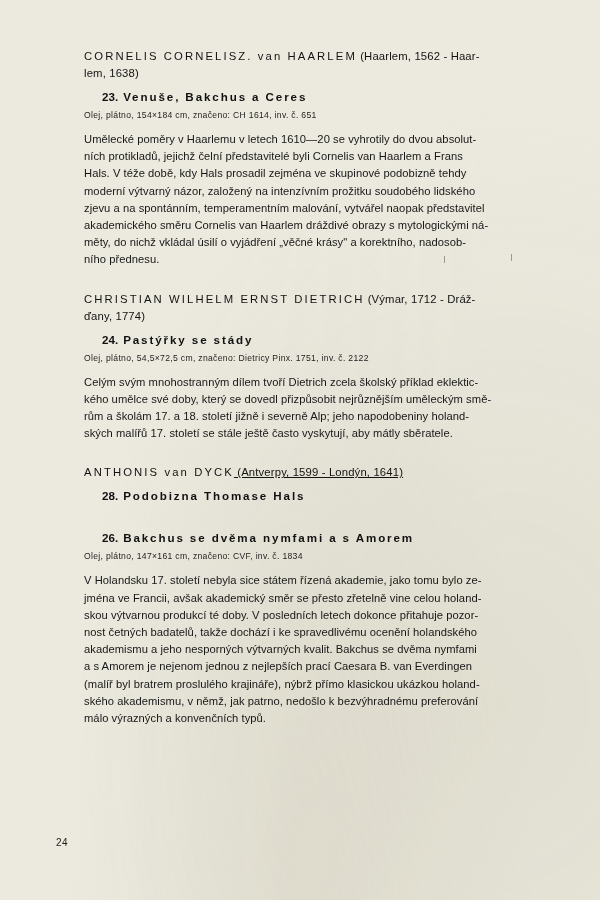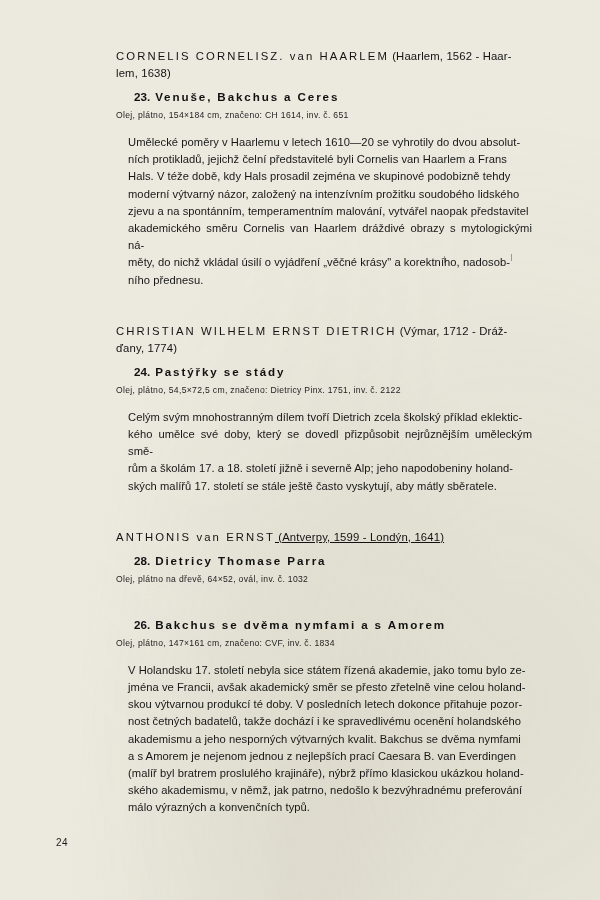--- a/index.html
+++ b/index.html
@@ -23,21 +23,21 @@
     background:
       radial-gradient(ellipse at 18% 12%, rgba(255,255,255,0.55), rgba(255,255,255,0) 55%),
       radial-gradient(ellipse at 85% 78%, rgba(175,170,145,0.16), rgba(255,255,255,0) 60%),
       radial-gradient(ellipse at 50% 100%, rgba(170,165,140,0.14), rgba(255,255,255,0) 55%);
     mix-blend-mode: multiply;
     opacity: .9;
   }
   .page {
     position: absolute;
     inset: 0;
-    padding: 48px 56px 0 116px;
+    padding: 48px 56px 0 84px;
     box-sizing: border-box;
   }
 
   .entry { margin: 0 0 0 0; }
 
   
   .artist {
     font-size: 11.3px;
     line-height: 17px;
     font-weight: 400;
@@ -77,21 +77,21 @@
     letter-spacing: 0.32px;
     margin: 0 0 9px 0;
     color: #232323;
   }
 
   
   .body {
     font-size: 11.2px;
     line-height: 17.2px;
     text-align: justify;
-    margin: 12px;
+    margin: 0;
     color: #171717;
     letter-spacing: 0.05px;
     -webkit-hyphens: none;
     hyphens: none;
     white-space: pre-line;
   }
 
   .gap-lg { height: 22px; }
 
   .pagenum {
@@ -142,23 +142,22 @@
     <p class="caption">Olej, plátno, 54,5×72,5 cm, značeno: Dietricy Pinx. 1751, inv. č. 2122</p>
     <p class="body">Celým svým mnohostranným dílem tvoří Dietrich zcela školský příklad eklektic-
 kého umělce své doby, který se dovedl přizpůsobit nejrůznějším uměleckým smě-
 rům a školám 17. a 18. století jižně i severně Alp; jeho napodobeniny holand-
 ských malířů 17. století se stále ještě často vyskytují, aby mátly sběratele.</p>
   </div>
 
   <div class="gap-lg"></div>
 
   <div class="entry">
-    <p class="artist"><span>ANTHONIS van ERNST</span><span class="paren" style="white-space: pre-line; text-decoration: underline;"> (Antverpy, 1599 - Londýn, 1641)</span></p>
-    <p class="worktitle"><span class="num">28.</span><span class="tt">Dietricy Thomase Parra</span></p>
-    <p class="caption">Olej, plátno na dřevě, 64×52, ovál, inv. č. 1032</p>
+    <p class="artist"><span>ANTHONIS van DYCK</span><span class="paren" style="white-space: pre-line; text-decoration: underline;"> (Antverpy, 1599 - Londýn, 1641)</span></p>
+    <p class="worktitle"><span class="num">28.</span><span class="tt">Podobizna Thomase Hals</span></p>
   </div>
 
   <div class="gap-lg"></div>
 
   <div class="entry">
     <p class="worktitle"><span class="num">26.</span><span class="tt">Bakchus se dvěma nymfami a s Amorem</span></p>
     <p class="caption">Olej, plátno, 147×161 cm, značeno: CVF, inv. č. 1834</p>
     <p class="body">V Holandsku 17. století nebyla sice státem řízená akademie, jako tomu bylo ze-
 jména ve Francii, avšak akademický směr se přesto zřetelně vine celou holand-
 skou výtvarnou produkcí té doby. V posledních letech dokonce přitahuje pozor-

